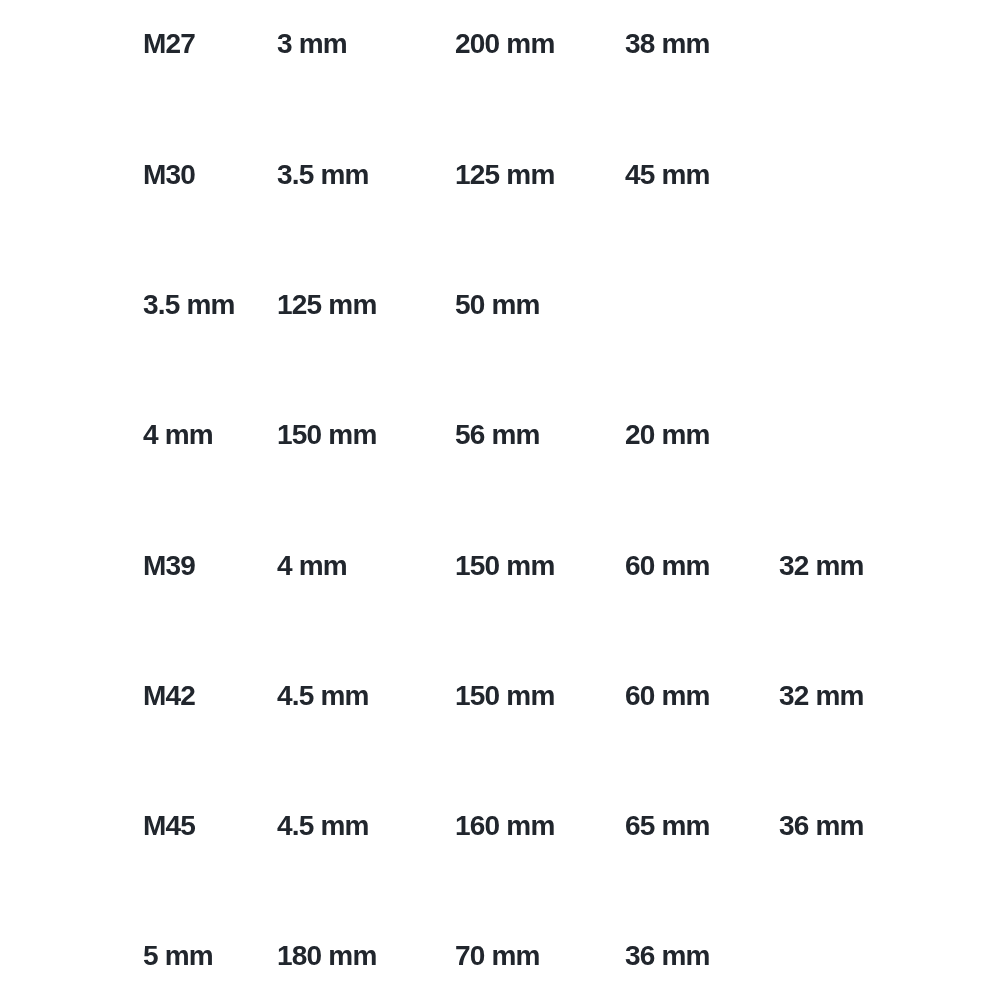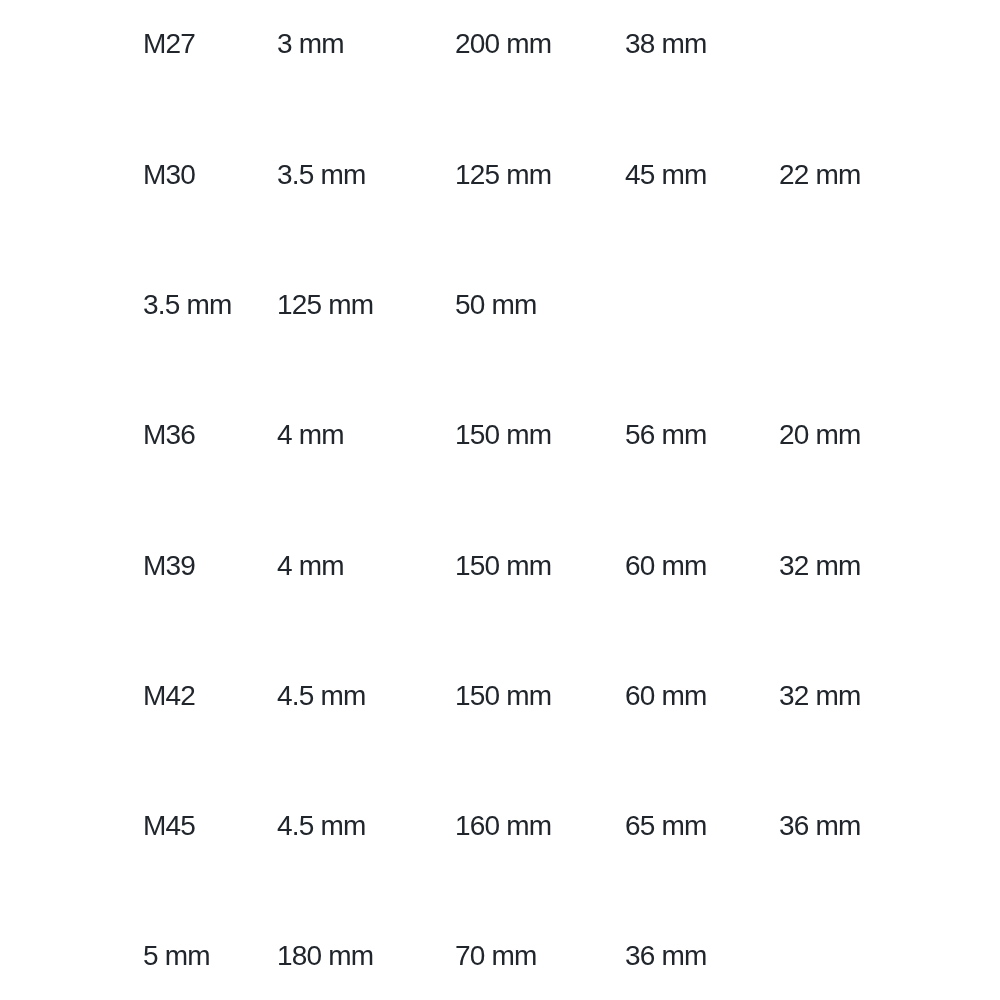--- a/index.html
+++ b/index.html
@@ -28,21 +28,21 @@
     display: grid;
     grid-template-columns: 134px 178px 170px 154px 1fr;
     height: 130.3px;
     align-items: center;
     padding-left: 143px;
     box-sizing: border-box;
   }
   .cell {
     font-size: 28px;
     line-height: 1.2;
-    font-weight: 400;
+    font-weight: 700;
     letter-spacing: -0.8px;
     color: #21262d;
     white-space: nowrap;
   }
 </style>
 </head>
 <body>
 
 <div class="viewport">
   <div class="spec-table">
@@ -50,29 +50,27 @@
         <div class="cell">M27</div>
         <div class="cell">3 mm</div>
         <div class="cell">200 mm</div>
         <div class="cell">38 mm</div>
       </div>
       <div class="row">
         <div class="cell">M30</div>
         <div class="cell">3.5 mm</div>
         <div class="cell">125 mm</div>
         <div class="cell">45 mm</div>
-        <div class="cell">22 mm</div>
       </div>
       <div class="row">
         <div class="cell">3.5 mm</div>
         <div class="cell">125 mm</div>
         <div class="cell">50 mm</div>
       </div>
       <div class="row">
-        <div class="cell">M36</div>
         <div class="cell">4 mm</div>
         <div class="cell">150 mm</div>
         <div class="cell">56 mm</div>
         <div class="cell">20 mm</div>
       </div>
       <div class="row">
         <div class="cell">M39</div>
         <div class="cell">4 mm</div>
         <div class="cell">150 mm</div>
         <div class="cell">60 mm</div>

